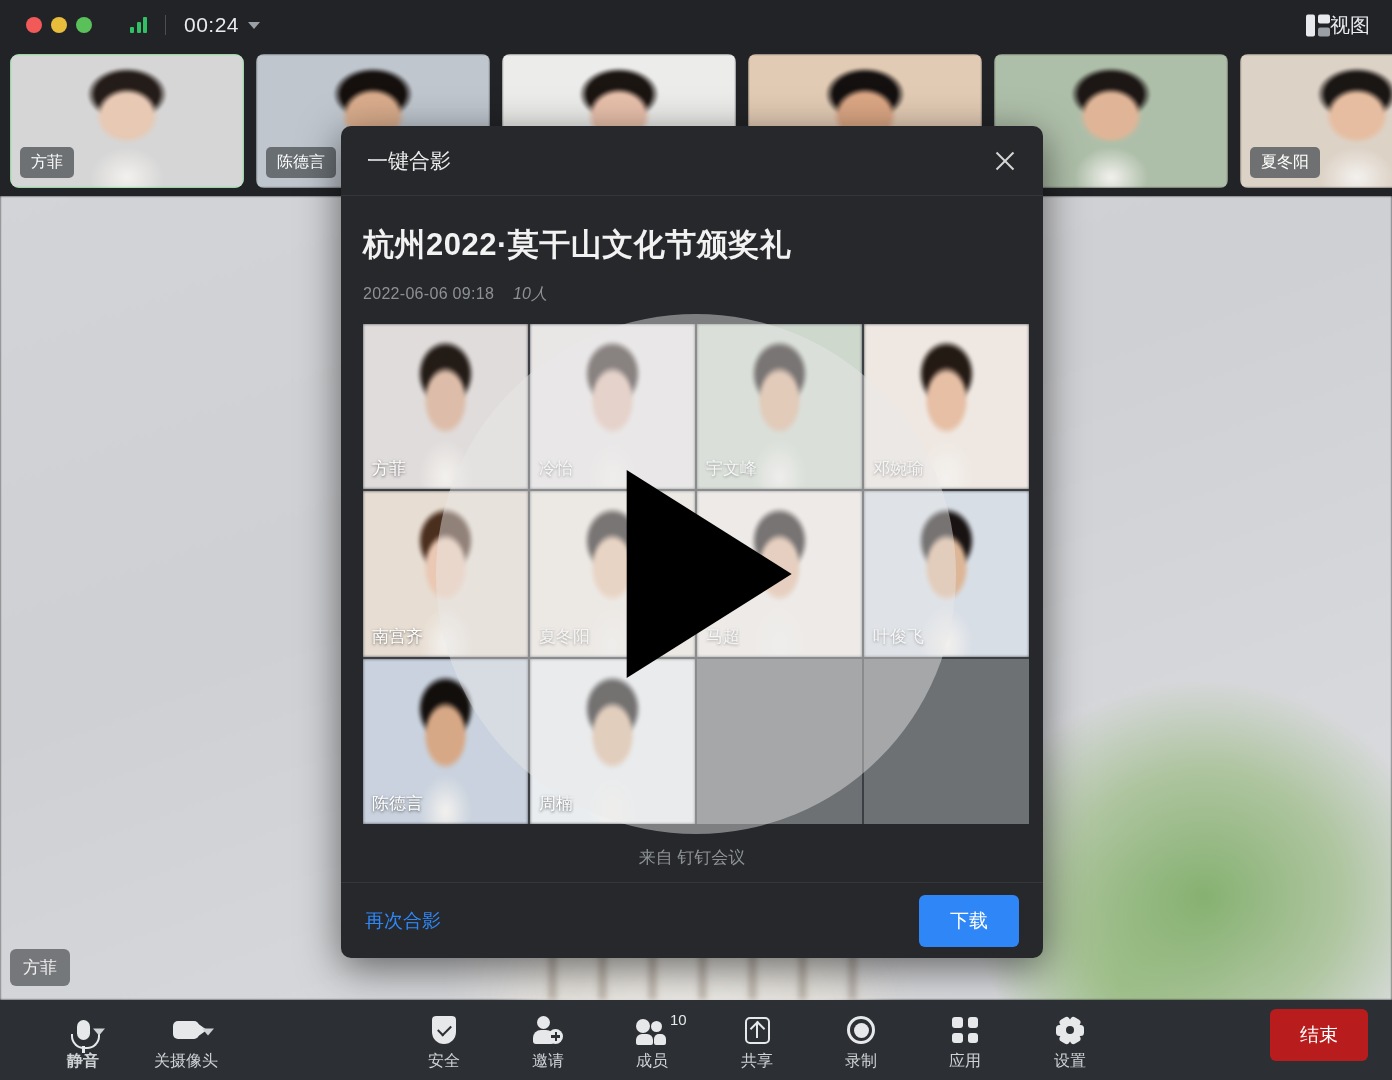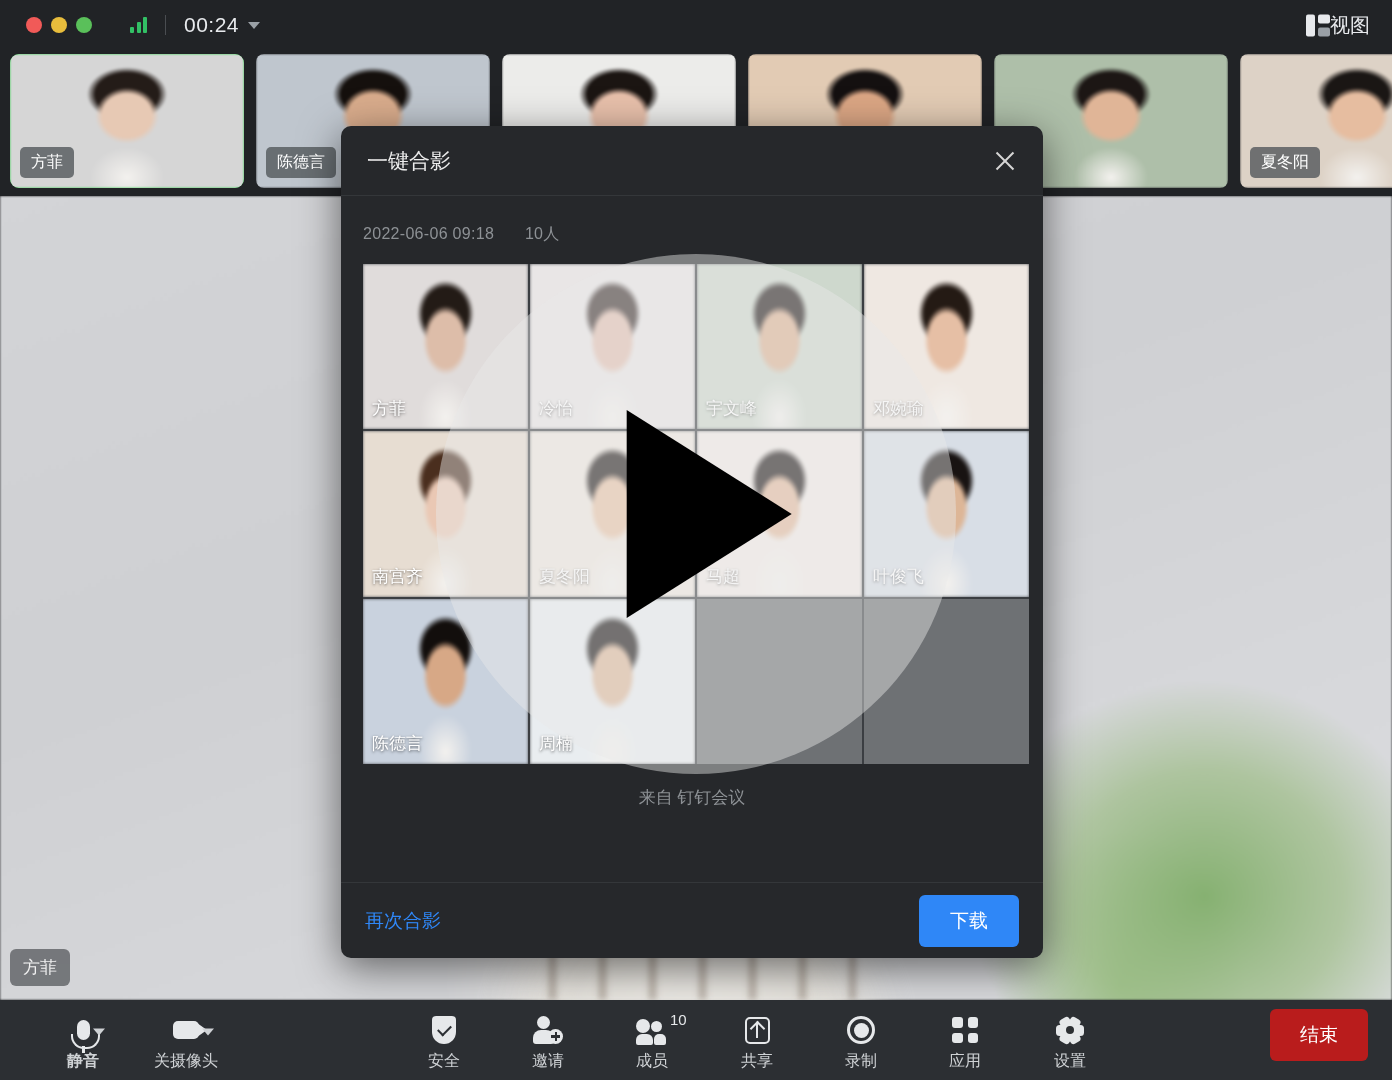--- a/index.html
+++ b/index.html
@@ -159,21 +159,21 @@
   .modal-body {
     flex: 1 1 auto; position: relative;
     padding: 28px 22px 0 22px;
     overflow: hidden;
   }
   .comp-title {
     color: #f2f2f2; font-size: 31px; font-weight: 600;
     letter-spacing: .5px; margin-bottom: 18px;
   }
   .comp-meta { color: #8d9195; font-size: 16px; margin-bottom: 19px; letter-spacing: .3px; }
-  .comp-meta .cnt { margin-left: 26px; }
+  .comp-meta .cnt { margin-left: 14px; font-style: italic; }
 
   .grid-wrap { position: relative; width: 666px; height: 500px; }
   .pgrid {
     position: absolute; inset: 0;
     display: grid;
     grid-template-columns: repeat(4, 1fr);
     grid-template-rows: repeat(3, 1fr);
     gap: 2px;
     background: #3b3e42;
   }
@@ -396,20 +396,21 @@
       </div>
     </div>
 
   <div class="modal">
     <div class="modal-head">
       <div class="modal-title">一键合影</div>
       <div class="close-x"></div>
     </div>
 
     <div class="modal-body">
+      <div class="comp-title">杭州2022·莫干山文化节颁奖礼</div>
       <div class="comp-meta">
         <span>2022-06-06 09:18</span>
         <span class="cnt">10人</span>
       </div>
 
       <div class="grid-wrap">
         <div class="pgrid" id="pgrid">
             <div class="cell">
               <div class="cellbg" style="background: radial-gradient(34.9928px 49.8px at 50% 152.72px, rgb(243, 241, 238) 0%, rgba(243, 241, 238, 0) 75%), radial-gradient(28.22px 43.16px at 50% 76.36px, rgb(221, 189, 169) 0%, rgb(221, 189, 169) 62%, rgba(0, 0, 0, 0) 80%), radial-gradient(33.864px 39.84px at 50% 49.8px, rgb(35, 27, 22) 0%, rgb(35, 27, 22) 66%, rgba(0, 0, 0, 0) 84%), rgb(224, 220, 219); filter: blur(1.4px);"></div>
               <div class="cellname">方菲</div>

